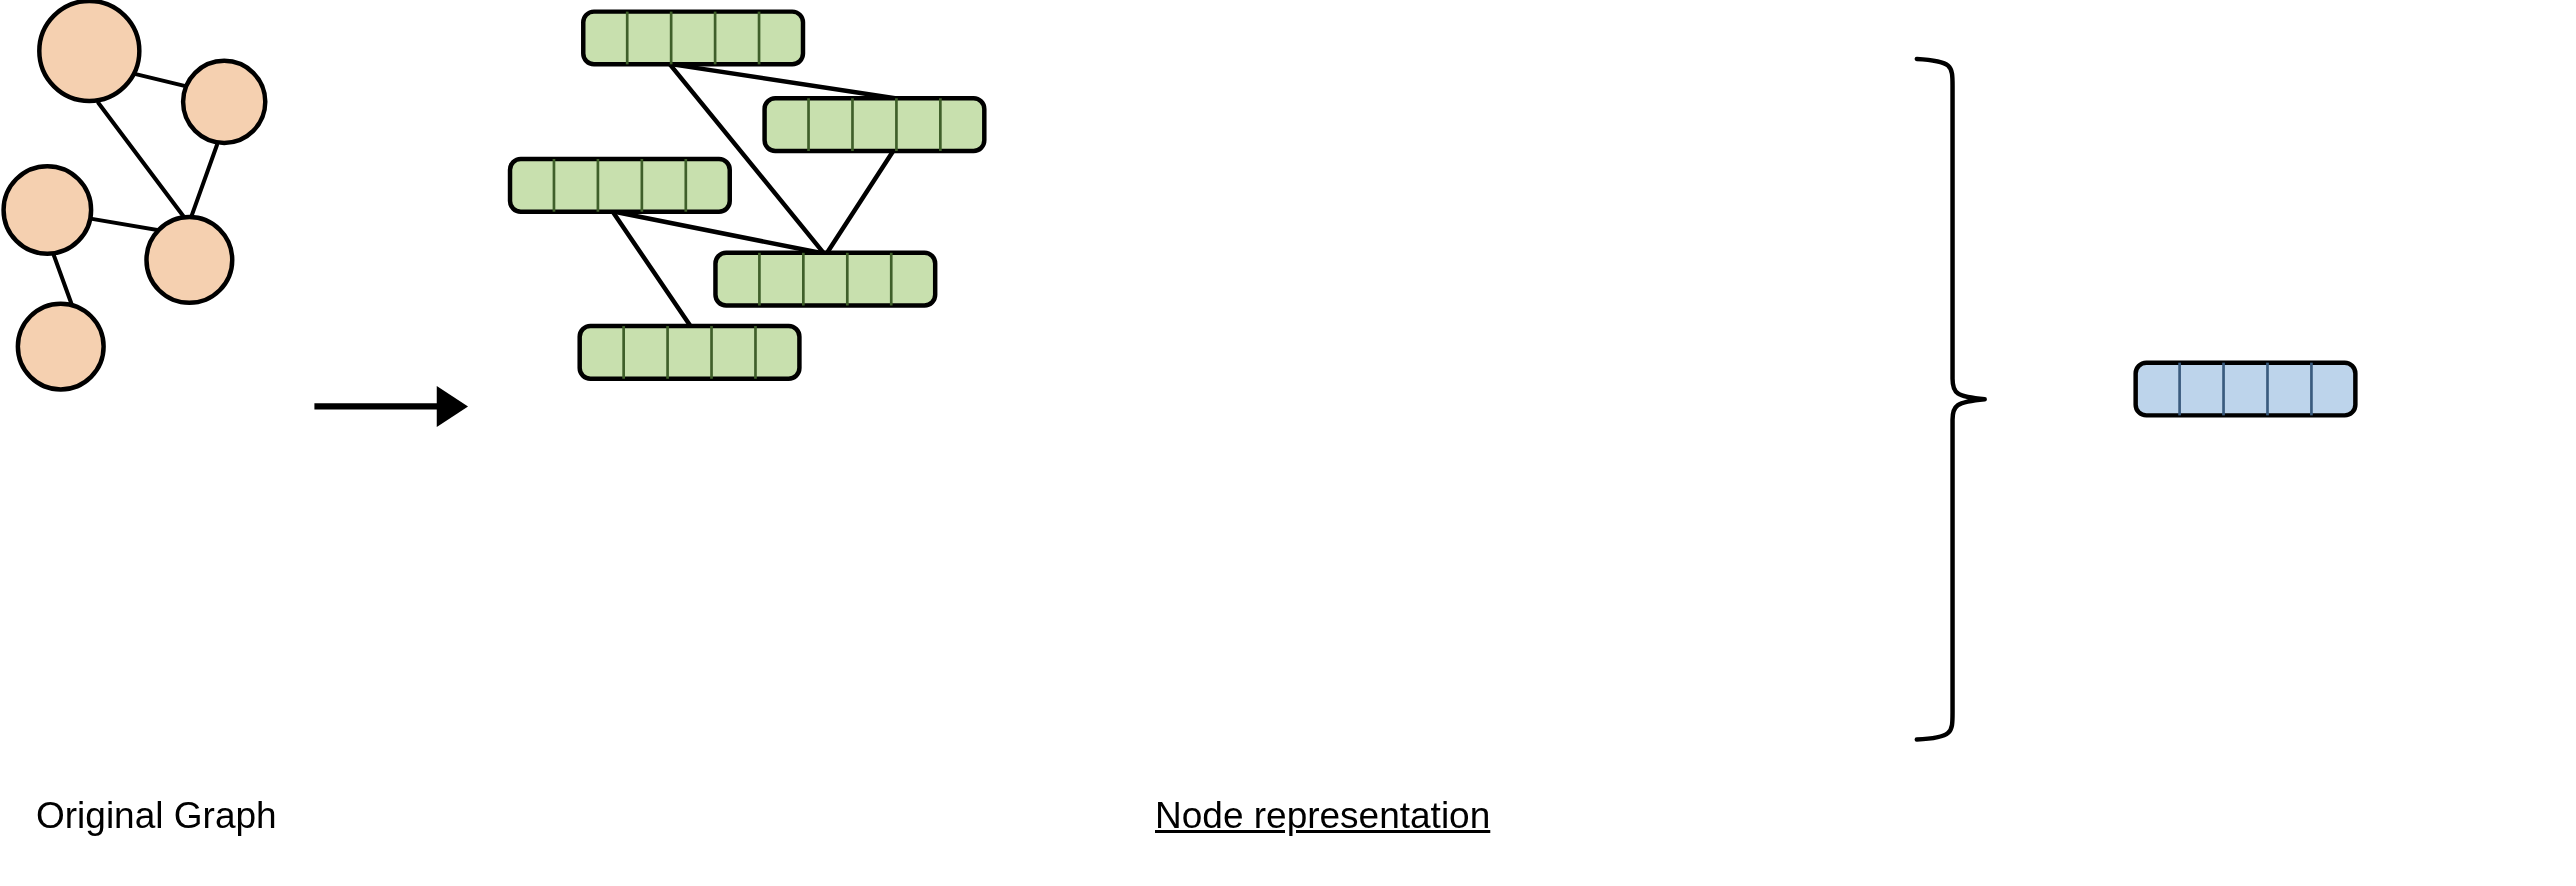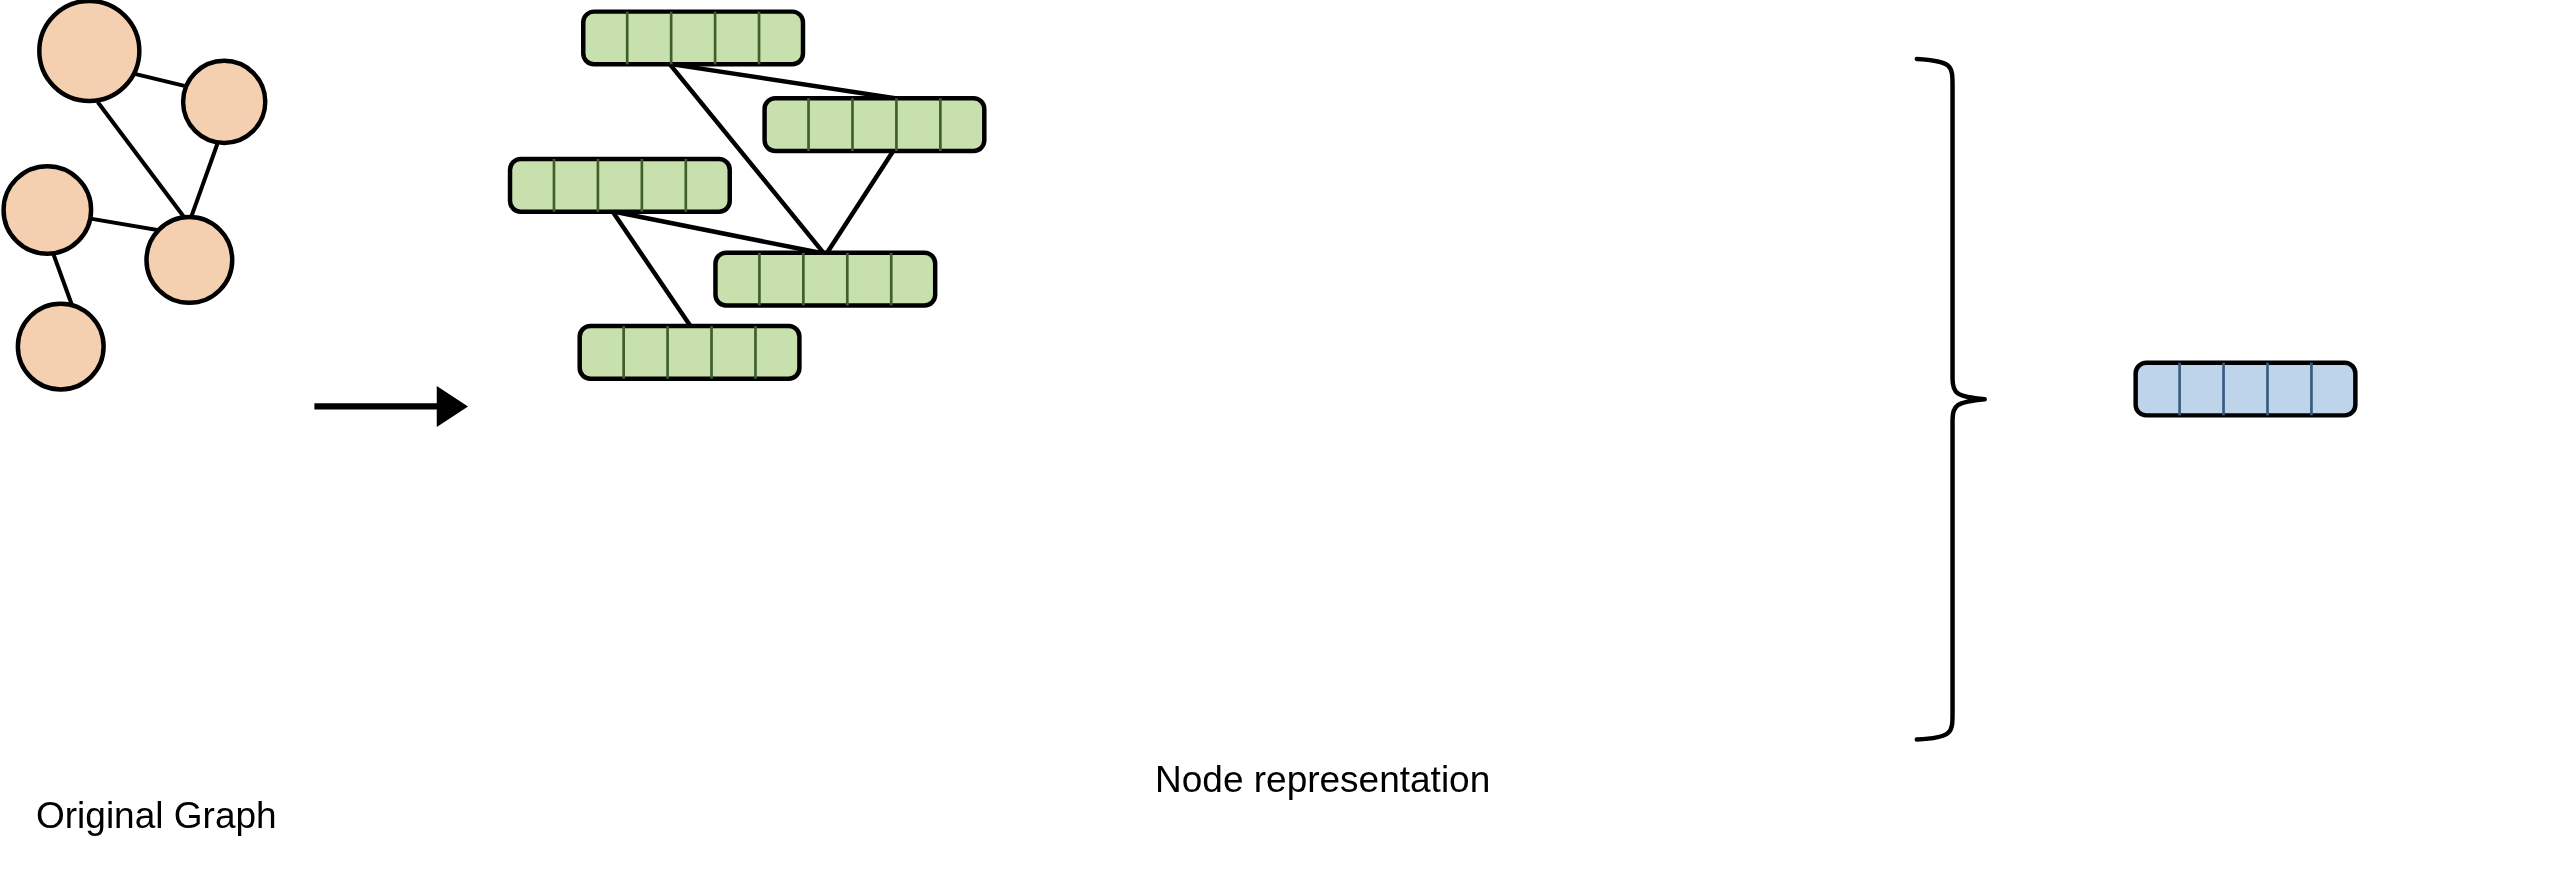--- a/index.html
+++ b/index.html
@@ -27,21 +27,21 @@
   }
   .caption {
     position: absolute;
     font-family: "Liberation Sans", sans-serif;
     font-size: 37px;
     color: #000000;
     white-space: nowrap;
     line-height: 1;
   }
   #caption-original  { left: 36px;   top: 797px; }
-  #caption-node      { left: 1155px; top: 761px; }
+  #caption-node      { left: 1155px; top: 797px; text-decoration: underline; }
   #caption-graph     { left: 2103px; top: 797px; }
 </style>
 </head>
 <body>
 
 <div id="canvas">
 
   <svg class="svg-layer" viewBox="0 0 2884 993">
 
     <g stroke="#000000" stroke-width="4.5" fill="none" stroke-linecap="round">

